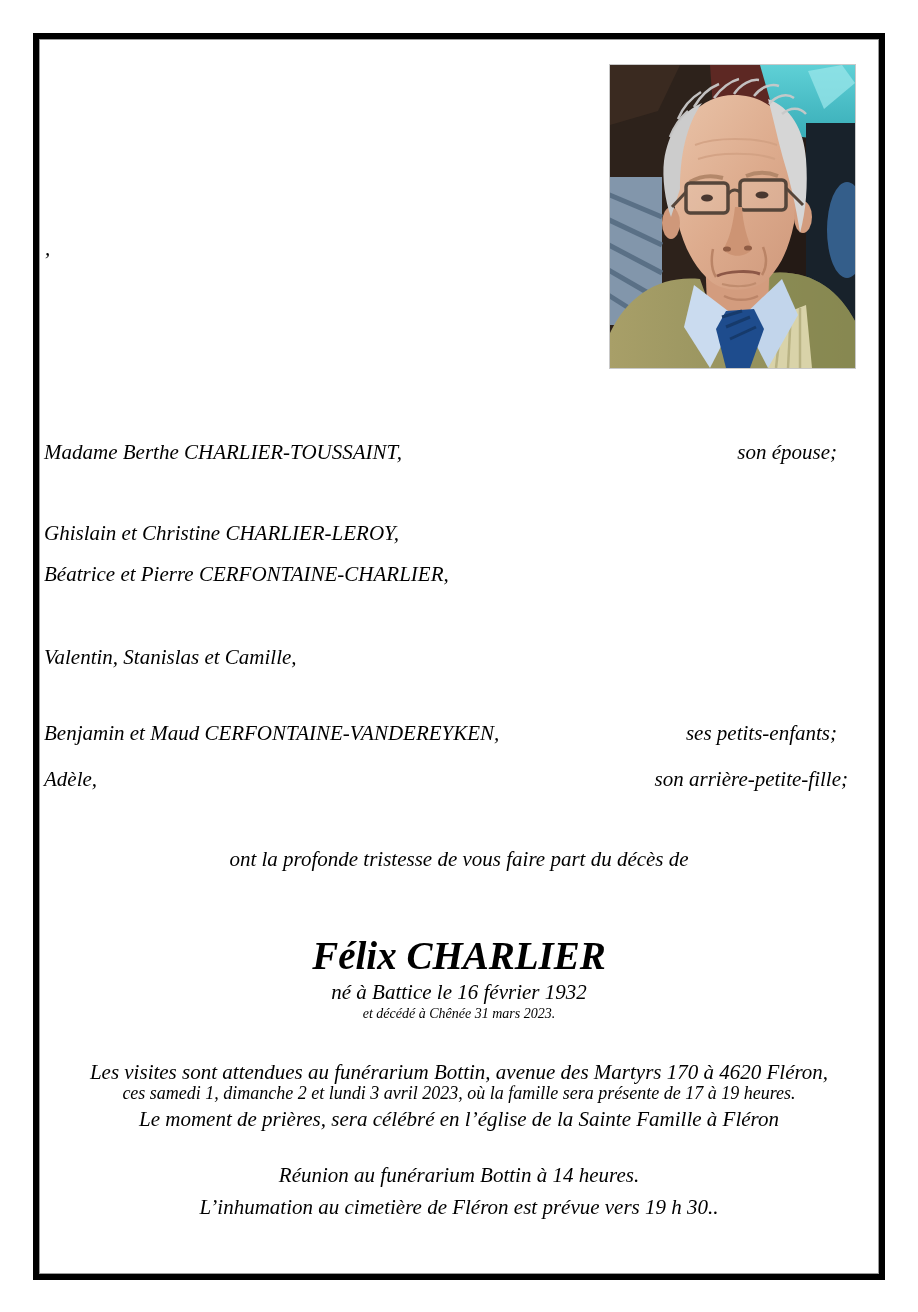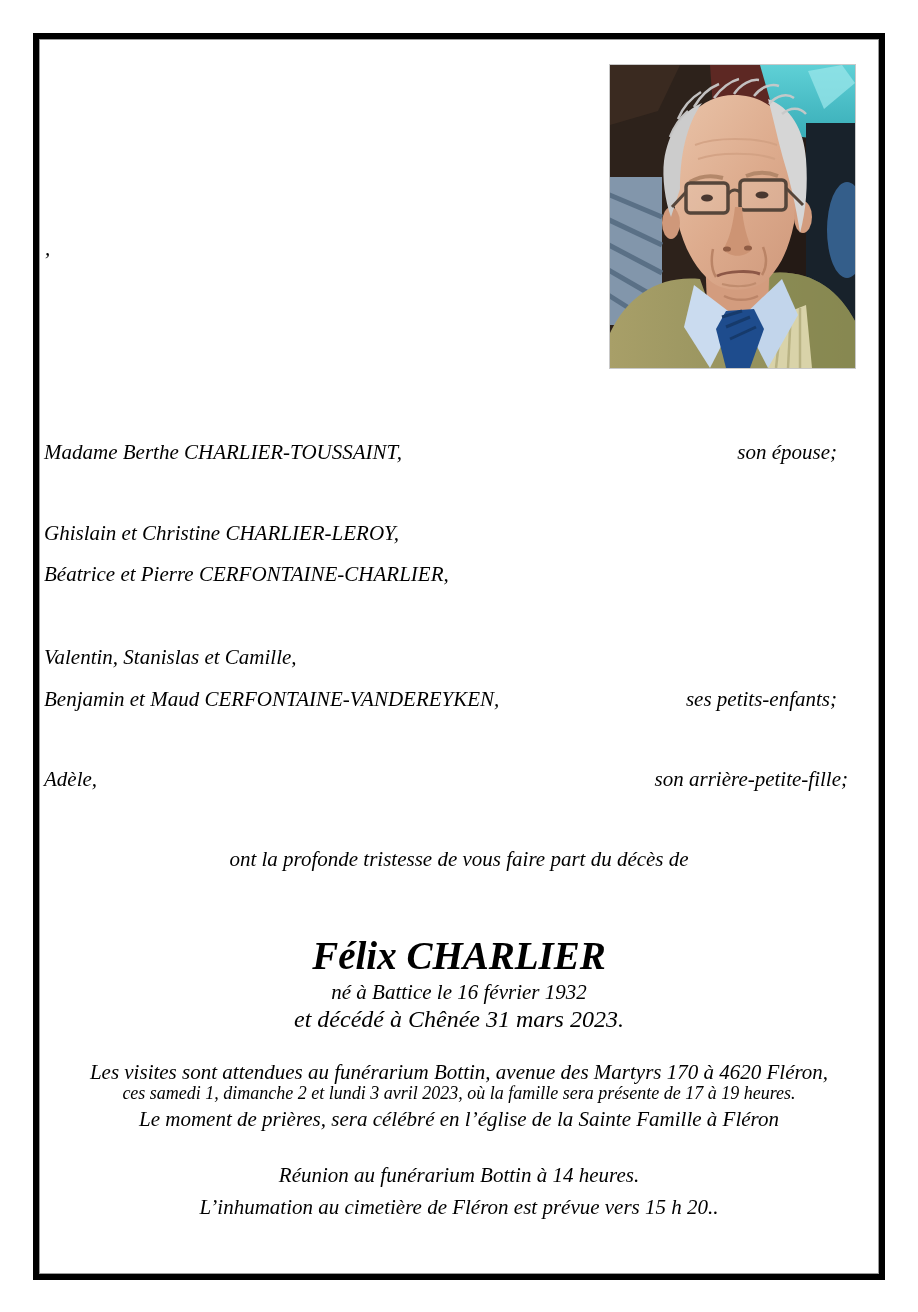--- a/index.html
+++ b/index.html
@@ -33,31 +33,31 @@
     position:absolute;left:44px;width:821px;
     display:flex;justify-content:space-between;
     font-size:21px;line-height:25px;white-space:nowrap;
   }
   .family-row .left-name{text-align:left;}
   .family-row .relation{text-align:right;}
   .row-1{top:440px;} .row-1 .relation{padding-right:28px;}
   .row-2{top:521px;}
   .row-3{top:562px;font-family:Liberation Serif, serif;} .row-3 .relation{padding-right:0;}
   .row-4{top:645px;}
-  .row-5{top:687px;} .row-5 .relation{padding-right:28px;}
+  .row-5{top:721px;} .row-5 .relation{padding-right:28px;}
   .row-6{top:767px;} .row-6 .relation{padding-right:17px;}
   .centerline{
     position:absolute;left:40px;right:40px;
     text-align:center;white-space:nowrap;
   }
   .announce{top:847px;font-size:21px;}
   .title-monsieur{top:889px;font-size:35px;font-weight:bold;}
   .title-name{top:933px;font-size:39px;font-weight:bold;}
   .birth{top:980px;font-size:21px;}
-  .death{top:1006px;font-size:24px;}
+  .death{top:1006px;font-size:14px;}
   .visits-1{top:1060px;font-size:21px;}
   .visits-2{top:1083px;font-size:18px;}
   .prayer{top:1107px;font-size:21px;}
   .funeral-date{top:1133px;font-size:21.5px;font-weight:bold;}
   .meeting{top:1163px;font-size:21px;}
   .meeting span{}
   .burial{top:1195px;font-size:21px;}
 </style>
 </head>
 <body>
@@ -208,15 +208,15 @@
 
   <div class="centerline announce">ont la profonde tristesse de vous faire part du décès de</div>
   <div class="centerline title-name">Félix CHARLIER</div>
   <div class="centerline birth">né à Battice le 16 février 1932</div>
   <div class="centerline death">et décédé à Chênée 31 mars 2023.</div>
 
   <div class="centerline visits-1">Les visites sont attendues au funérarium Bottin, avenue des Martyrs 170 à 4620 Fléron,</div>
   <div class="centerline visits-2">ces samedi 1, dimanche 2 et lundi 3 avril 2023, où la famille sera présente de 17 à 19 heures.</div>
   <div class="centerline prayer">Le moment de prières, sera célébré en l’église de la Sainte Famille à Fléron</div>
   <div class="centerline meeting"><span>Réunion au funérarium Bottin à 14 heures.</span></div>
-  <div class="centerline burial">L’inhumation au cimetière de Fléron est prévue vers 15 h 20..</div>
+  <div class="centerline burial">L’inhumation au cimetière de Fléron est prévue vers 19 h 30..</div>
 
 </div>
 
 </body></html>

